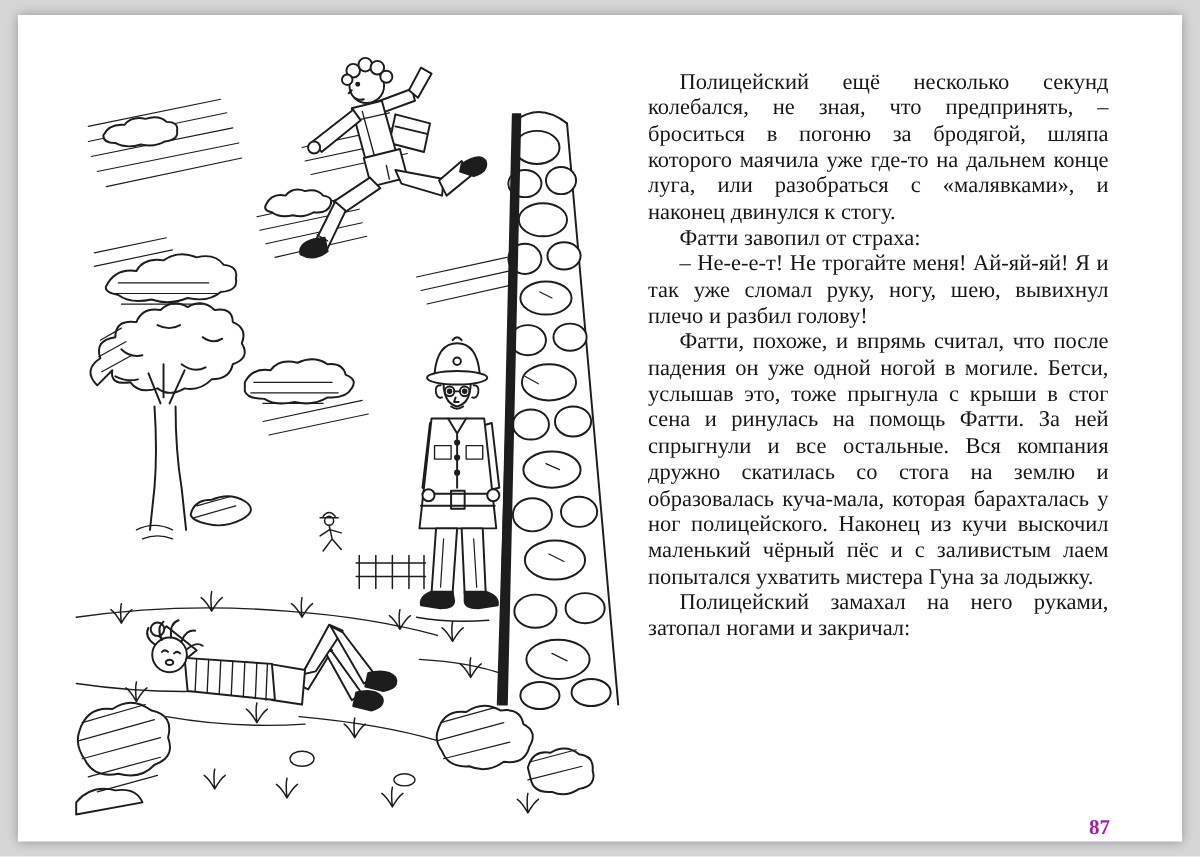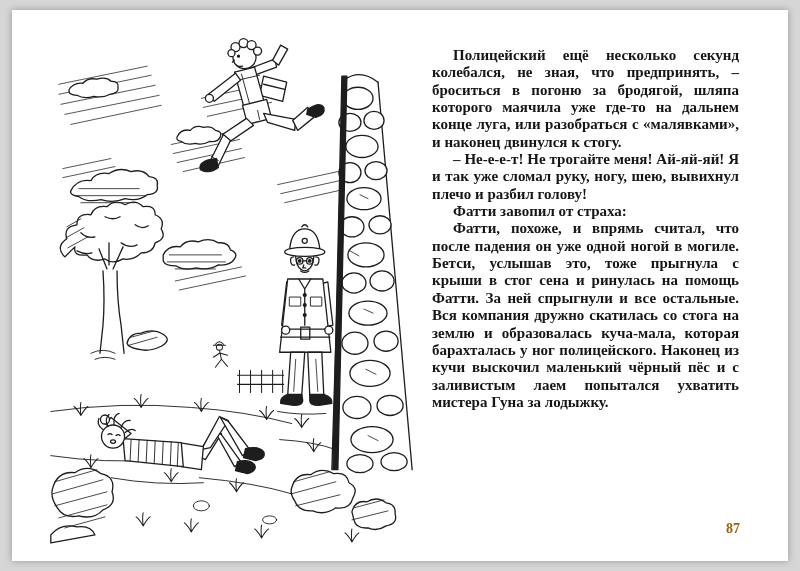--- a/index.html
+++ b/index.html
@@ -29,29 +29,28 @@
     width: 307px; height: 492px;
     color: #161616;
   }
   .para {
     margin: 0;
     font-size: 15px;
     line-height: 17.35px;
     text-align: justify;
     text-indent: 21px;
     hyphens: auto;
-    font-weight: bold;
     -webkit-hyphens: auto;
   }
   .page-number {
     position: absolute;
-    right: 48px; bottom: 24px;
+    right: 48px; bottom: 0;
     font-size: 14px;
     font-weight: bold;
-    color: #a16207;
+    color: #a21caf;
   }
 </style>
 </head>
 <body>
 
 <div class="page">
 
   <div class="illustration">
     <svg viewBox="0 0 375 531">
       <g fill="none" stroke="#1d1d1d" stroke-width="1.3" stroke-linecap="round" stroke-linejoin="round">
@@ -252,26 +251,27 @@
 
       </g>
     </svg>
   </div>
 
   <div class="text-col">
     <div>
 
         <p class="para">Полицейский ещё несколько секунд колебался, не зная, что предпринять, – броситься в погоню за бродягой, шляпа которого маячила уже где-то на дальнем конце луга, или разобраться с «малявками», и наконец двинулся к стогу.</p>
 
+        <p class="para">Фатти завопил от страха:</p>
+
         <p class="para">– Не-е-е-т! Не трогайте меня! Ай-яй-яй! Я и так уже сломал руку, ногу, шею, вывихнул плечо и разбил голову!</p>
 
-        <p class="para">Фатти завопил от страха:</p>
-
         <p class="para">Фатти, похоже, и впрямь считал, что после падения он уже одной ногой в могиле. Бетси, услышав это, тоже прыгнула с крыши в стог сена и ринулась на помощь Фатти. За ней спрыгнули и все остальные. Вся компания дружно скатилась со стога на землю и образовалась куча-мала, которая барахталась у ног полицейского. Наконец из кучи выскочил маленький чёрный пёс и с заливистым лаем попытался ухватить мистера Гуна за лодыжку.</p>
 
+        <p class="para">Полицейский замахал на него руками, затопал ногами и закричал:</p>
 
 
       </div>
   </div>
 
   <div class="page-number">87</div>
 
 </div>
 
 </body></html>

